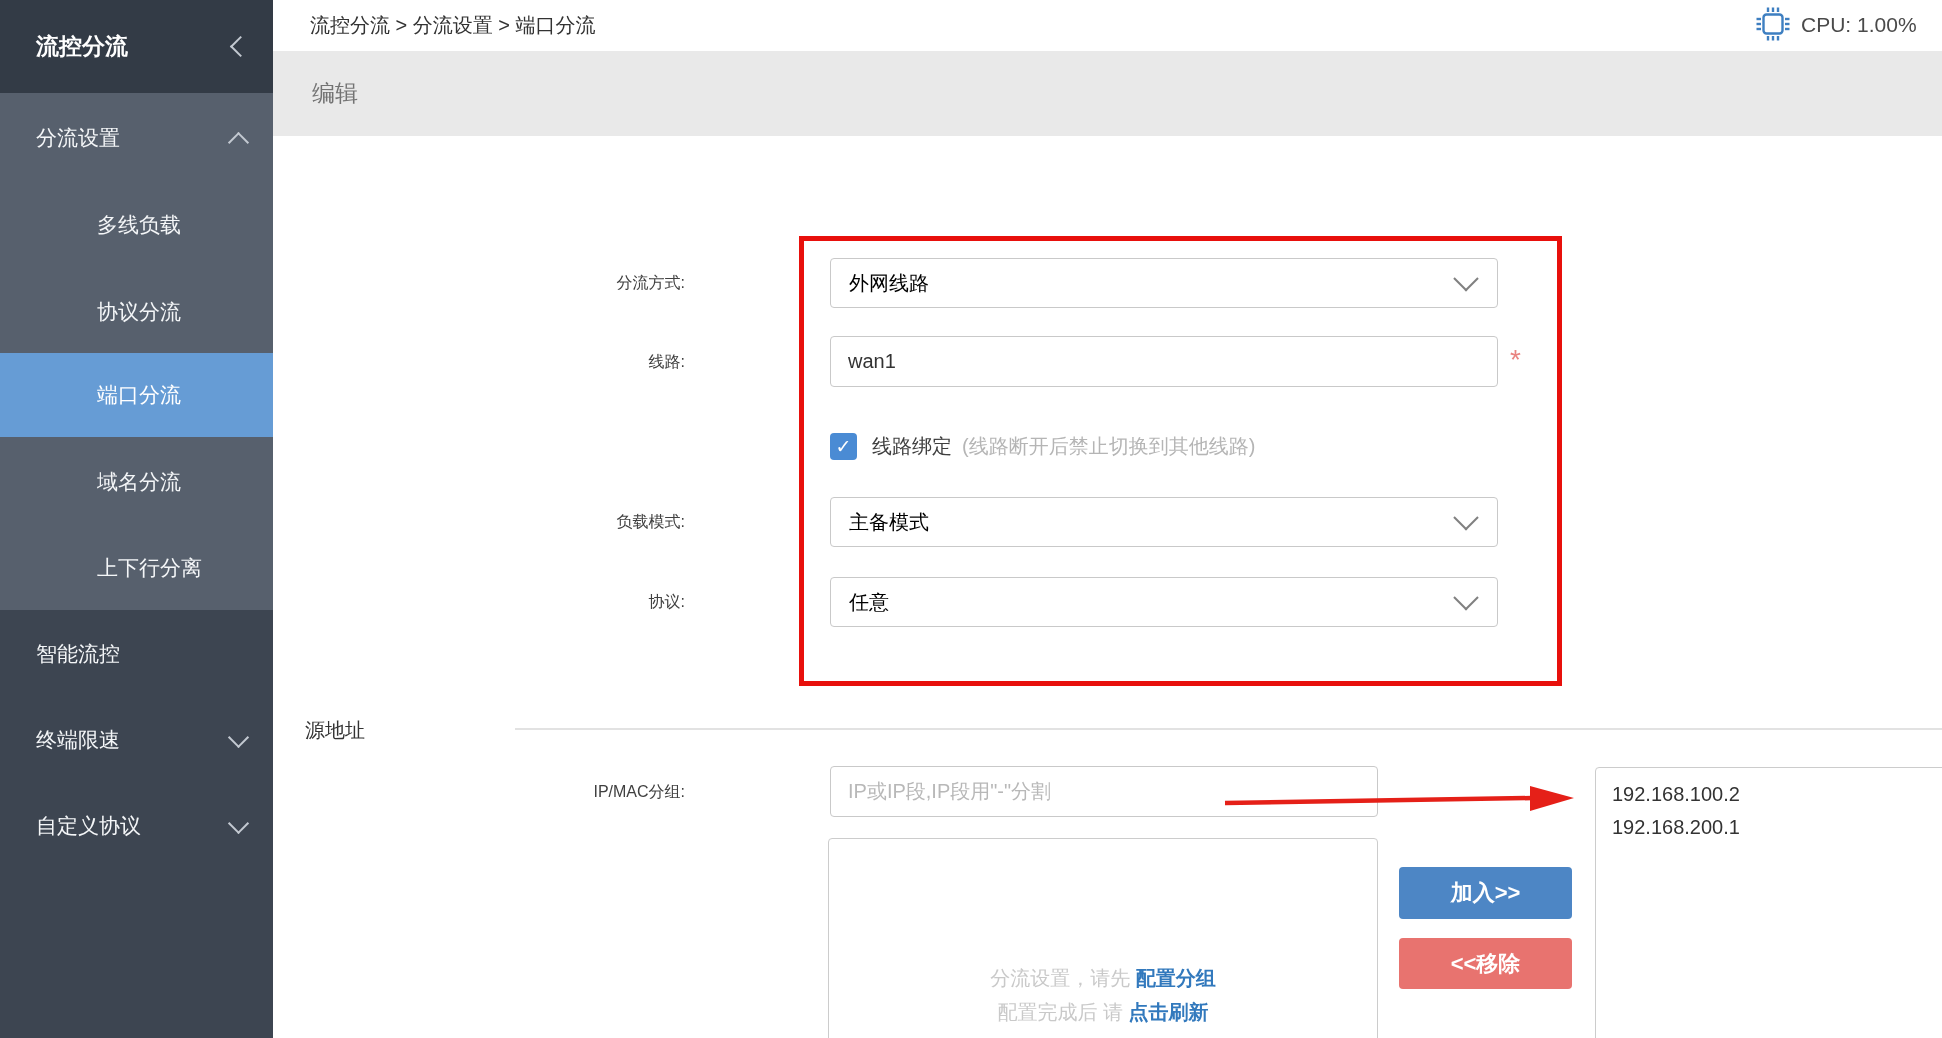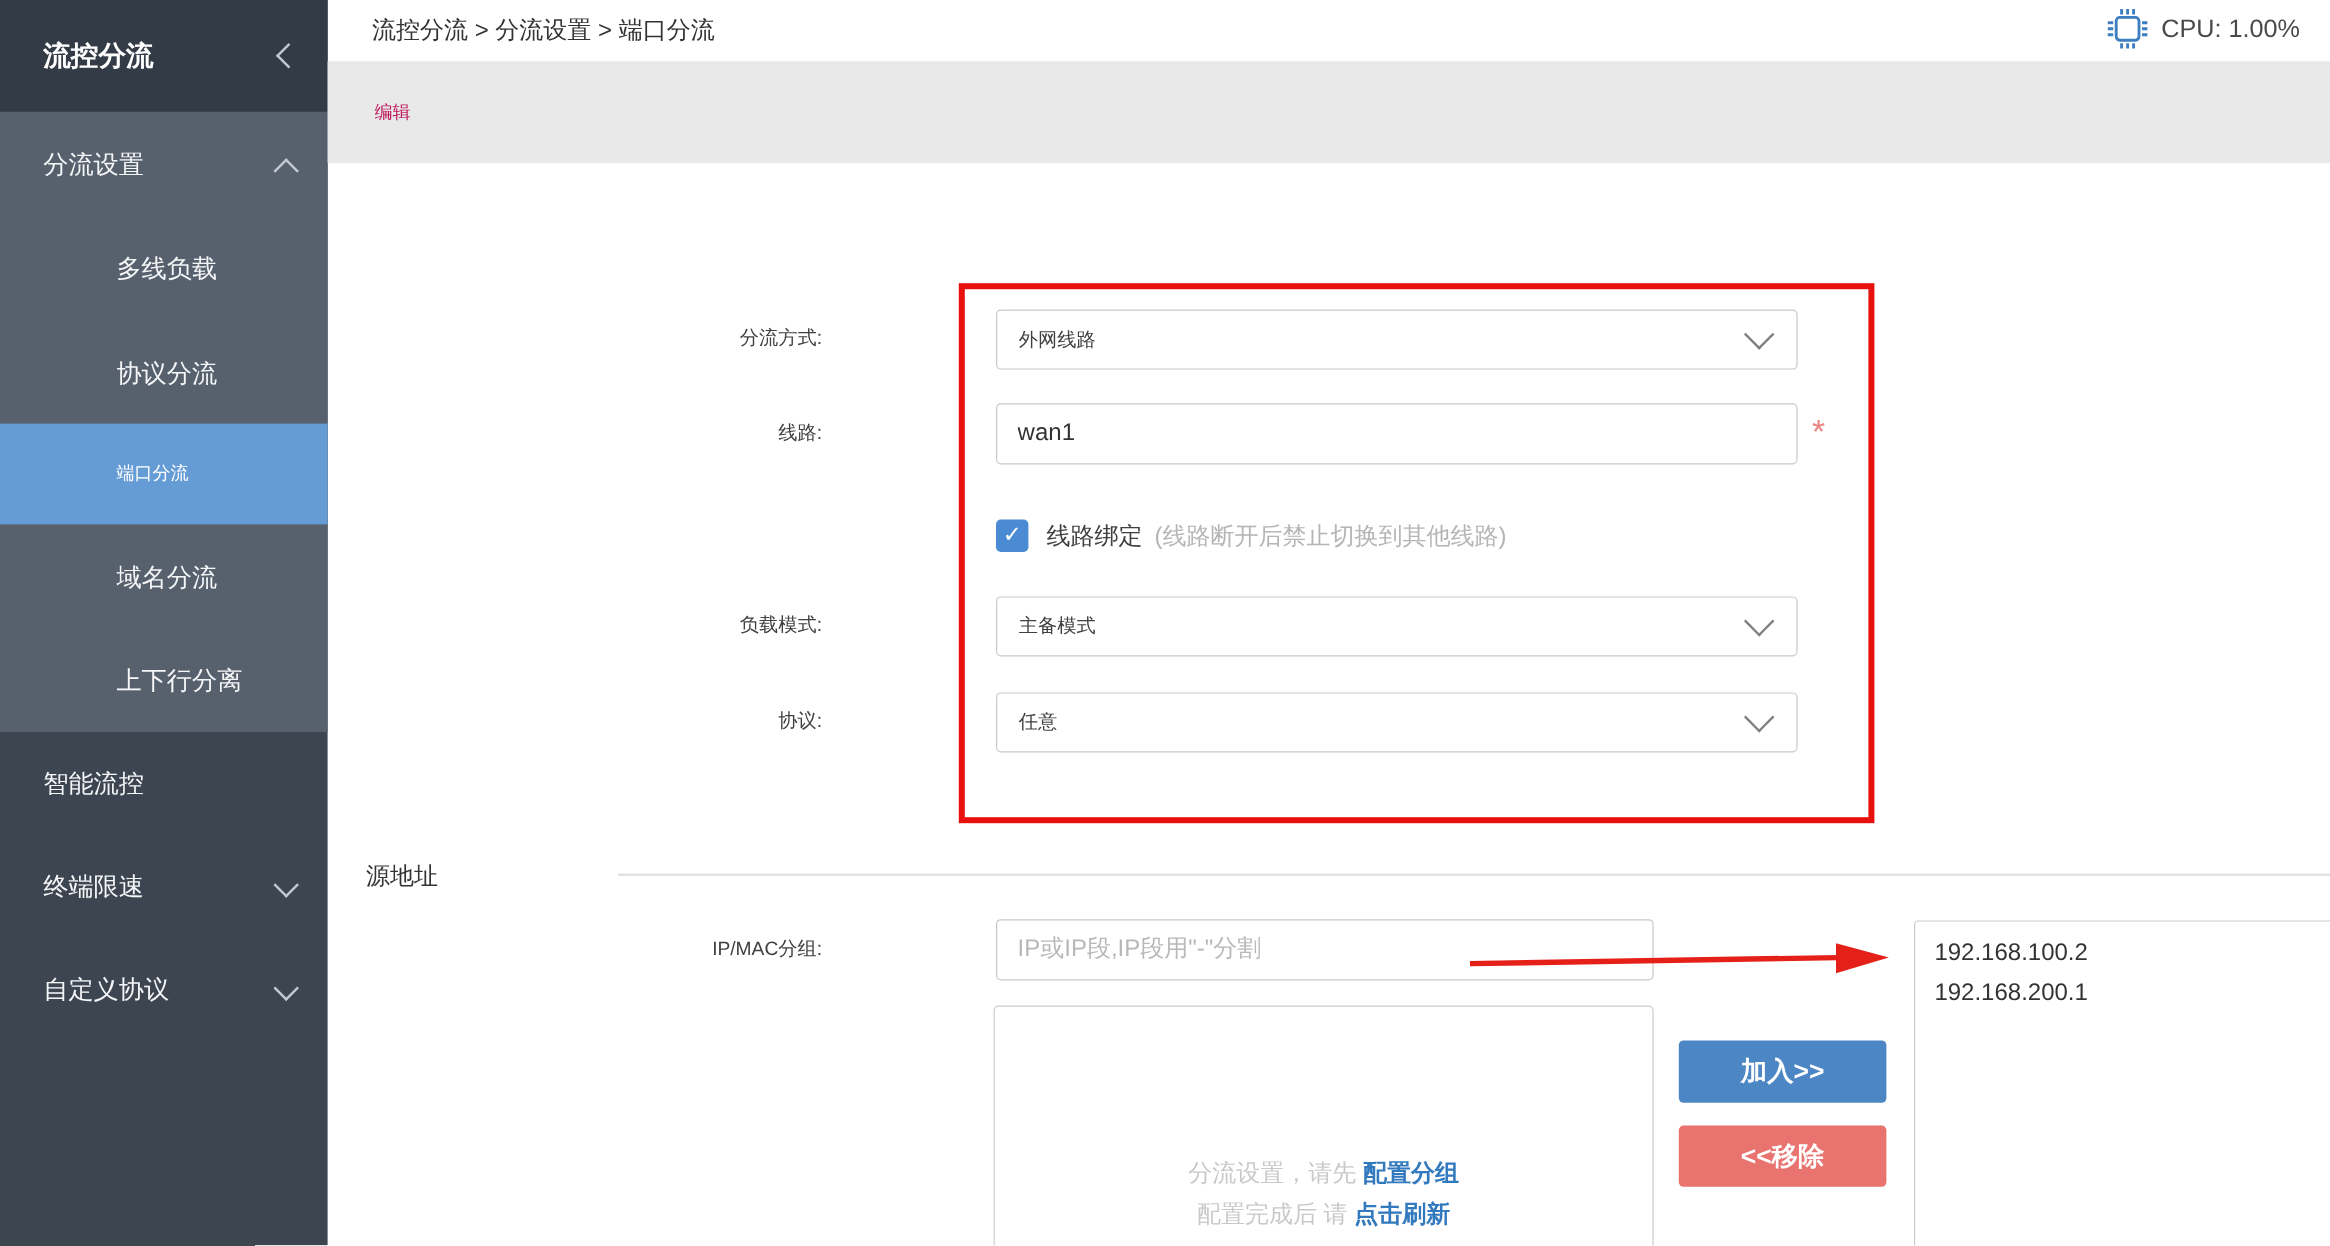--- a/index.html
+++ b/index.html
@@ -11,42 +11,42 @@
   .sb-header{position:absolute;left:0;top:0;width:273px;height:93px;background:#333b46;}
   .sb-header .sb-title{position:absolute;left:36px;top:0;height:93px;line-height:93px;
     font-size:23px;font-weight:bold;color:#ffffff;}
   .sb-group-bg{position:absolute;left:0;top:93px;width:273px;height:517px;background:#57606d;}
   .sb-item{position:absolute;left:0;width:273px;height:52px;line-height:52px;
     color:#f4f6f8;font-size:21px;cursor:default;}
   .sb-item .txt{position:absolute;left:36px;}
   .sb-item.sub .txt{left:97px;}
   .sb-selected{position:absolute;left:0;top:353px;width:273px;height:84px;background:#669cd5;}
   .sb-selected .txt{position:absolute;left:97px;top:0;height:84px;line-height:84px;
-    color:#ffffff;font-size:15px;}
+    color:#ffffff;font-size:21px;}
   .chev{position:absolute;width:13px;height:13px;border-left:2px solid #c3c9d1;border-bottom:2px solid #c3c9d1;}
   .chev.left{left:233px;top:39px;transform:rotate(45deg);}
   .chev.up{left:231px;top:23px;transform:rotate(135deg);}
   .chev.down{left:231px;top:16px;transform:rotate(-45deg);}
 
   
   .breadcrumb{position:absolute;left:310px;top:12px;font-size:20px;color:#333333;}
   .cpu-wrap{position:absolute;left:1753px;top:4px;width:190px;height:44px;}
   .cpu-text{position:absolute;left:48px;top:9px;font-size:21px;color:#4a4a4a;}
   .edit-bar{position:absolute;left:273px;top:51px;width:1669px;height:85px;background:#e9e9e9;}
   .edit-bar .title{position:absolute;left:39px;top:0;height:85px;line-height:85px;
-    font-size:15px;color:#be185d;}
+    font-size:23px;color:#737373;font-family:Liberation Serif, serif;}
 
   
   .red-rect{position:absolute;left:799px;top:236px;width:763px;height:450px;
     border:5px solid #e8100c;box-sizing:border-box;pointer-events:none;}
   .flabel{position:absolute;left:400px;width:285px;text-align:right;font-size:16px;
     color:#404040;height:26px;line-height:26px;}
   .selbox{position:absolute;left:830px;width:668px;height:50px;background:#fff;
     border:1px solid #c9c9c9;border-radius:4px;box-sizing:border-box;display:flex;
-    align-items:center;padding:0 22px 0 18px;font-size:16px;color:#404040;}
+    align-items:center;padding:0 22px 0 18px;font-size:20px;color:#000000;}
   .selbox .sel-chev{margin-left:auto;width:16px;height:16px;border-left:2px solid #808080;
     border-bottom:2px solid #808080;transform:rotate(-45deg) translate(3px,-3px);}
   .inputbox{position:absolute;left:830px;width:668px;height:51px;border:1px solid #c9c9c9;
     border-radius:4px;box-sizing:border-box;padding:0 0 0 17px;font-size:20px;color:#333333;
     font-family:"Liberation Sans","DejaVu Sans",sans-serif;outline:none;}
   .inputbox::placeholder{color:#b8b8b8;}
   .req-star{position:absolute;left:1510px;top:344px;font-size:28px;color:#e98480;}
   .cb-row{position:absolute;left:830px;top:432px;height:28px;display:flex;align-items:center;}
   .checkbox{width:27px;height:27px;background:#4a8bd4;border-radius:4px;color:#ffffff;
     font-size:19px;line-height:27px;text-align:center;font-weight:bold;}

